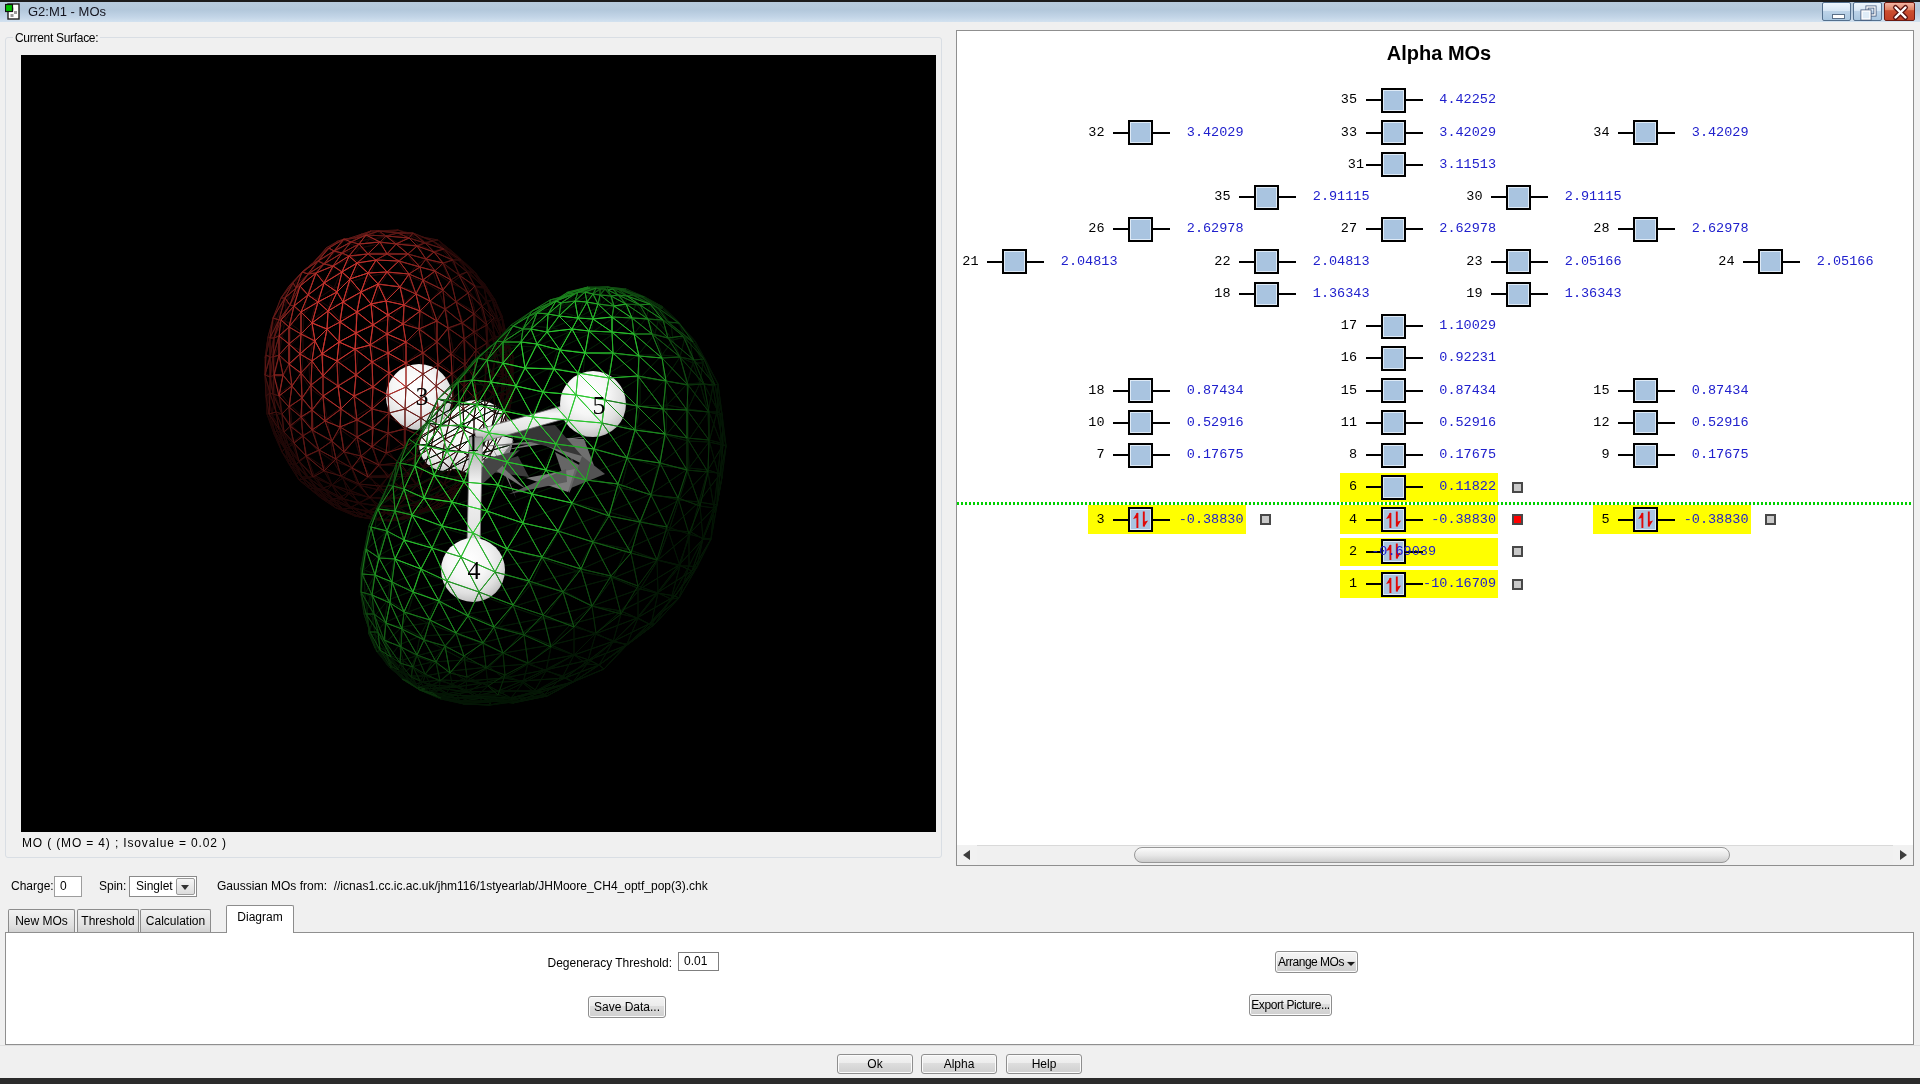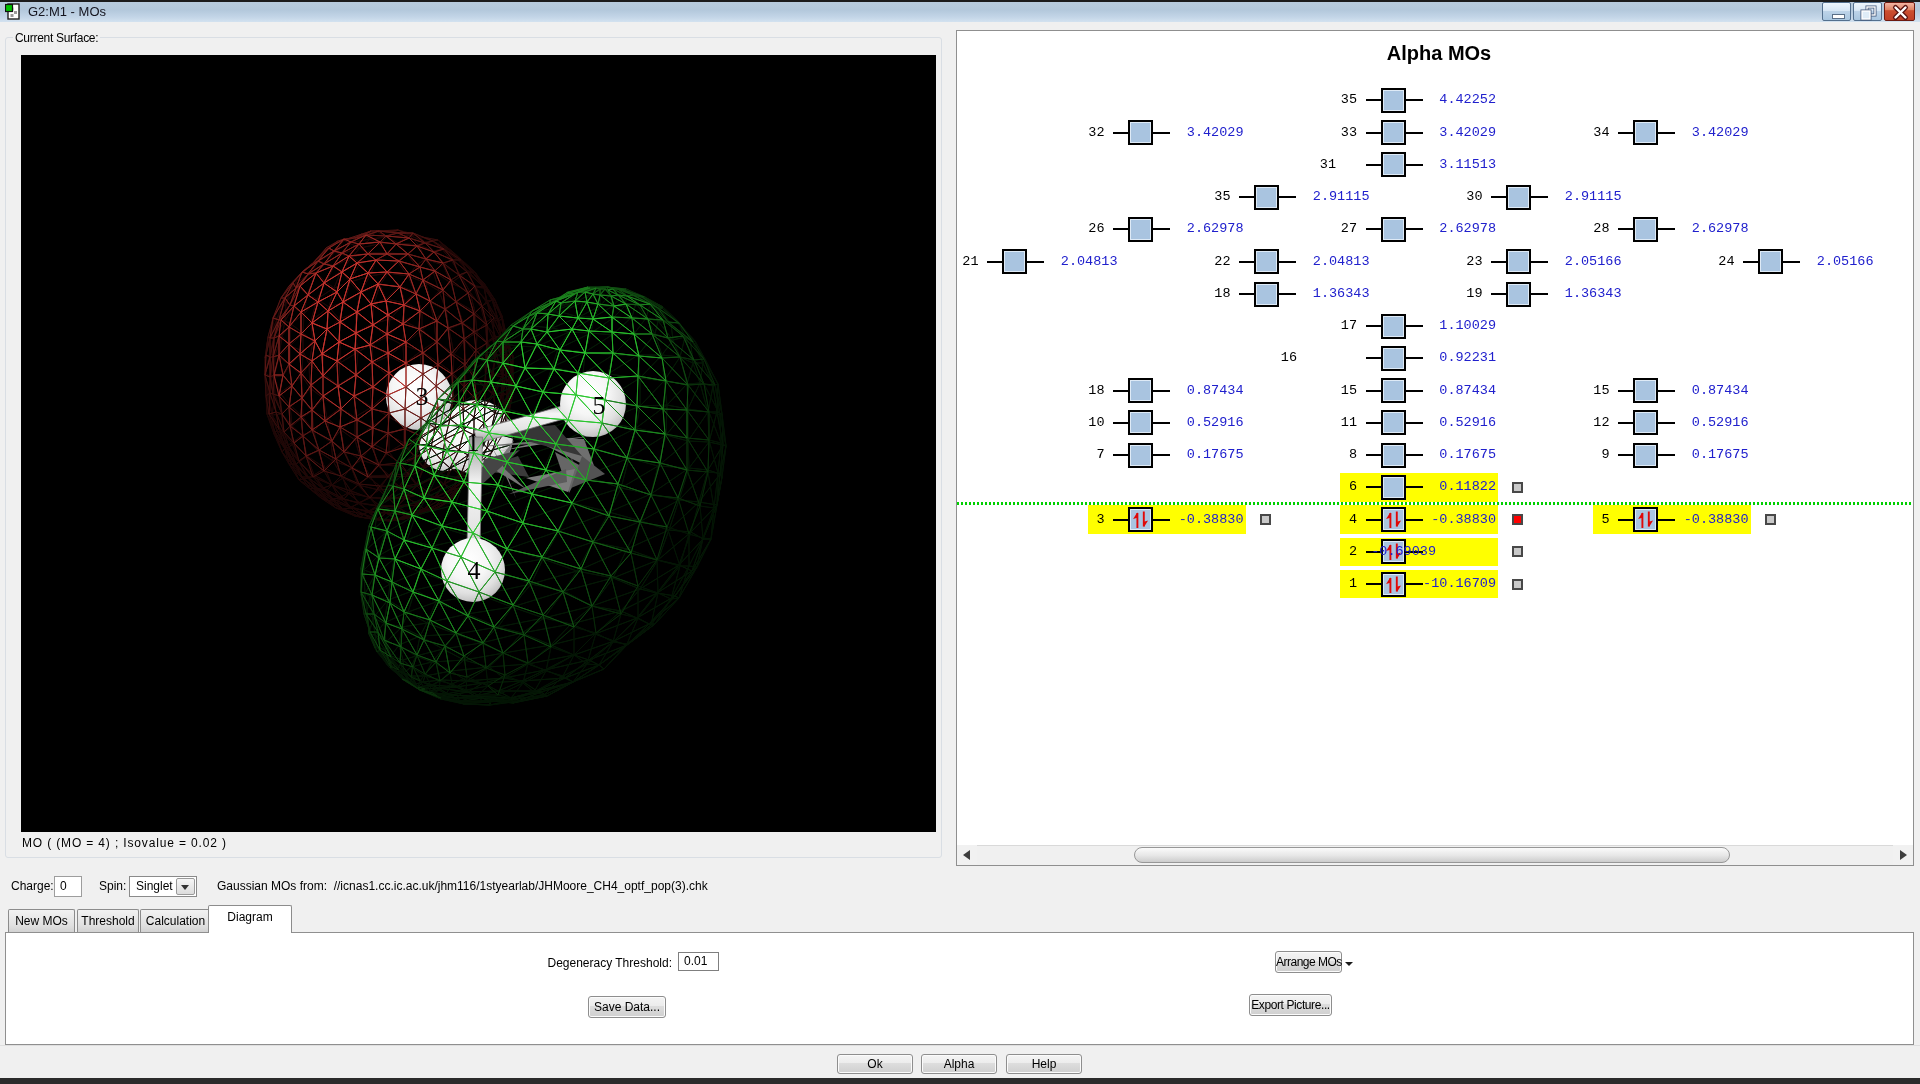--- a/index.html
+++ b/index.html
@@ -141,21 +141,21 @@
 <div class="abs lnum" style="left:1303.0px;top:124.6px">33</div>
 <div class="abs lline" style="left:1365.5px;top:131.6px;width:15px"></div>
 <div class="abs lbox" style="left:1380.5px;top:120.1px"></div>
 <div class="abs lline" style="left:1405.5px;top:131.6px;width:17px"></div>
 <div class="abs lval" style="left:1416.0px;top:124.6px">3.42029</div>
 <div class="abs lnum" style="left:1555.5px;top:124.6px">34</div>
 <div class="abs lline" style="left:1618.0px;top:131.6px;width:15px"></div>
 <div class="abs lbox" style="left:1633.0px;top:120.1px"></div>
 <div class="abs lline" style="left:1658.0px;top:131.6px;width:17px"></div>
 <div class="abs lval" style="left:1668.5px;top:124.6px">3.42029</div>
-<div class="abs lnum" style="left:1282px;top:156.9px">31</div>
+<div class="abs lnum" style="left:1310px;top:156.9px">31</div>
 <div class="abs lline" style="left:1365.5px;top:163.9px;width:15px"></div>
 <div class="abs lbox" style="left:1380.5px;top:152.4px"></div>
 <div class="abs lline" style="left:1405.5px;top:163.9px;width:17px"></div>
 <div class="abs lval" style="left:1416.0px;top:156.9px">3.11513</div>
 <div class="abs lnum" style="left:1176.5px;top:189.1px">35</div>
 <div class="abs lline" style="left:1239.0px;top:196.1px;width:15px"></div>
 <div class="abs lbox" style="left:1254.0px;top:184.6px"></div>
 <div class="abs lline" style="left:1279.0px;top:196.1px;width:17px"></div>
 <div class="abs lval" style="left:1289.5px;top:189.1px">2.91115</div>
 <div class="abs lnum" style="left:1428.5px;top:189.1px">30</div>
@@ -206,21 +206,21 @@
 <div class="abs lnum" style="left:1428.5px;top:286.0px">19</div>
 <div class="abs lline" style="left:1491.0px;top:293.0px;width:15px"></div>
 <div class="abs lbox" style="left:1506.0px;top:281.5px"></div>
 <div class="abs lline" style="left:1531.0px;top:293.0px;width:17px"></div>
 <div class="abs lval" style="left:1541.5px;top:286.0px">1.36343</div>
 <div class="abs lnum" style="left:1303.0px;top:318.2px">17</div>
 <div class="abs lline" style="left:1365.5px;top:325.2px;width:15px"></div>
 <div class="abs lbox" style="left:1380.5px;top:313.7px"></div>
 <div class="abs lline" style="left:1405.5px;top:325.2px;width:17px"></div>
 <div class="abs lval" style="left:1416.0px;top:318.2px">1.10029</div>
-<div class="abs lnum" style="left:1243px;top:350.4px">16</div>
+<div class="abs lnum" style="left:1303.0px;top:350.4px">16</div>
 <div class="abs lline" style="left:1365.5px;top:357.4px;width:15px"></div>
 <div class="abs lbox" style="left:1380.5px;top:345.9px"></div>
 <div class="abs lline" style="left:1405.5px;top:357.4px;width:17px"></div>
 <div class="abs lval" style="left:1416.0px;top:350.4px">0.92231</div>
 <div class="abs lnum" style="left:1050.5px;top:382.6px">18</div>
 <div class="abs lline" style="left:1113.0px;top:389.6px;width:15px"></div>
 <div class="abs lbox" style="left:1128.0px;top:378.1px"></div>
 <div class="abs lline" style="left:1153.0px;top:389.6px;width:17px"></div>
 <div class="abs lval" style="left:1163.5px;top:382.6px">0.87434</div>
 <div class="abs lnum" style="left:1303.0px;top:382.6px">15</div>
@@ -359,25 +359,25 @@
   <div class="abs" style="left:46px;top:1px;width:19px;height:17px;background:linear-gradient(#f6f6f6,#dcdcdc);border:1px solid #9a9a9a;border-radius:2px">
     <div class="abs sbarrow" style="left:4px;top:6px;border-width:5px 4.5px 0 4.5px;border-color:#333 transparent transparent transparent"></div>
   </div>
 </div>
 <div class="abs" style="left:217px;top:879px">Gaussian MOs from:&nbsp; //icnas1.cc.ic.ac.uk/jhm116/1styearlab/JHMoore_CH4_optf_pop(3).chk</div>
 
 <div class="abs tab" style="left:8px;width:67px">New MOs</div>
 <div class="abs tab" style="left:77px;width:62px">Threshold</div>
 <div class="abs tab" style="left:140px;width:71px">Calculation</div>
 <div class="abs panel" style="left:5px;top:932px;width:1909px;height:113px"></div>
-<div class="abs tab" style="left:208px;top:905px;width:84px;height:28px;background:#fff;z-index:3">Diagram</div>
+<div class="abs tab" style="left:226px;top:905px;width:68px;height:28px;background:#fff;z-index:3">Diagram</div>
 
 <div class="abs" style="left:480px;top:956px;width:192px;text-align:right">Degeneracy Threshold:</div>
 <div class="abs field" style="left:678px;top:952px;width:41px;height:19px;border-color:#7f7f7f;padding:1px 0 0 5px">0.01</div>
-<div class="abs btn" style="left:1275px;top:951px;width:67px;height:22px;line-height:21px;letter-spacing:-0.5px">Arrange MOs<span style="display:inline-block;width:0;height:0;border:4px solid transparent;border-top-color:#1a1a1a;position:relative;top:4px;margin-left:3px"></span></div>
+<div class="abs btn" style="left:1275px;top:951px;width:83px;height:22px;line-height:21px;letter-spacing:-0.5px">Arrange MOs<span style="display:inline-block;width:0;height:0;border:4px solid transparent;border-top-color:#1a1a1a;position:relative;top:4px;margin-left:3px"></span></div>
 <div class="abs btn" style="left:588px;top:996px;width:78px;height:22px;line-height:21px">Save Data...</div>
 <div class="abs btn" style="left:1249px;top:994px;width:83px;height:22px;line-height:21px;letter-spacing:-0.4px">Export Picture...</div>
 
 <div class="abs" style="left:0;top:1045px;width:1920px;height:1px;background:#dfdfdf"></div>
 <div class="abs btn" style="left:837px;top:1054px;width:76px;height:20px;line-height:18px">Ok</div>
 <div class="abs btn" style="left:921px;top:1054px;width:76px;height:20px;line-height:18px">Alpha</div>
 <div class="abs btn" style="left:1006px;top:1054px;width:76px;height:20px;line-height:18px">Help</div>
 <div class="abs" style="left:0;top:1078px;width:1920px;height:6px;background:#2b2b2b"></div>
 
 </body></html>

